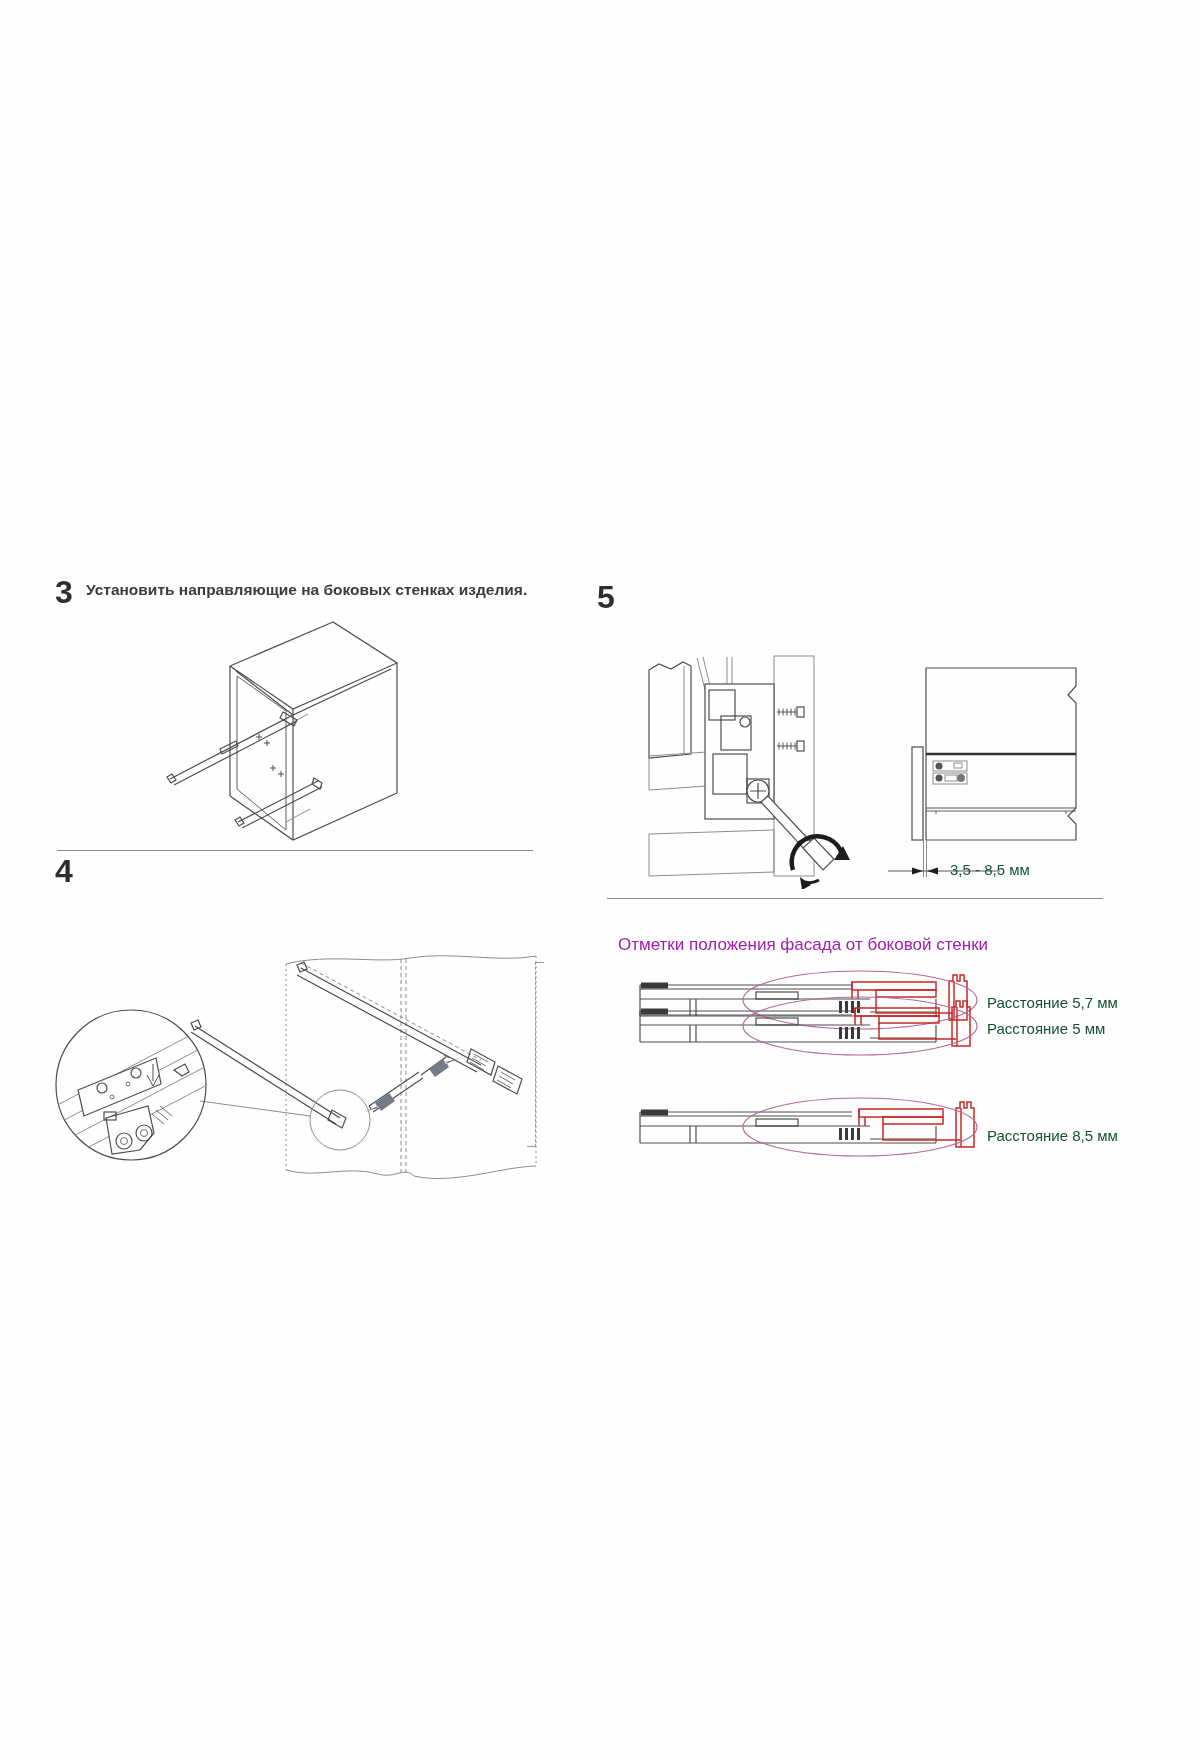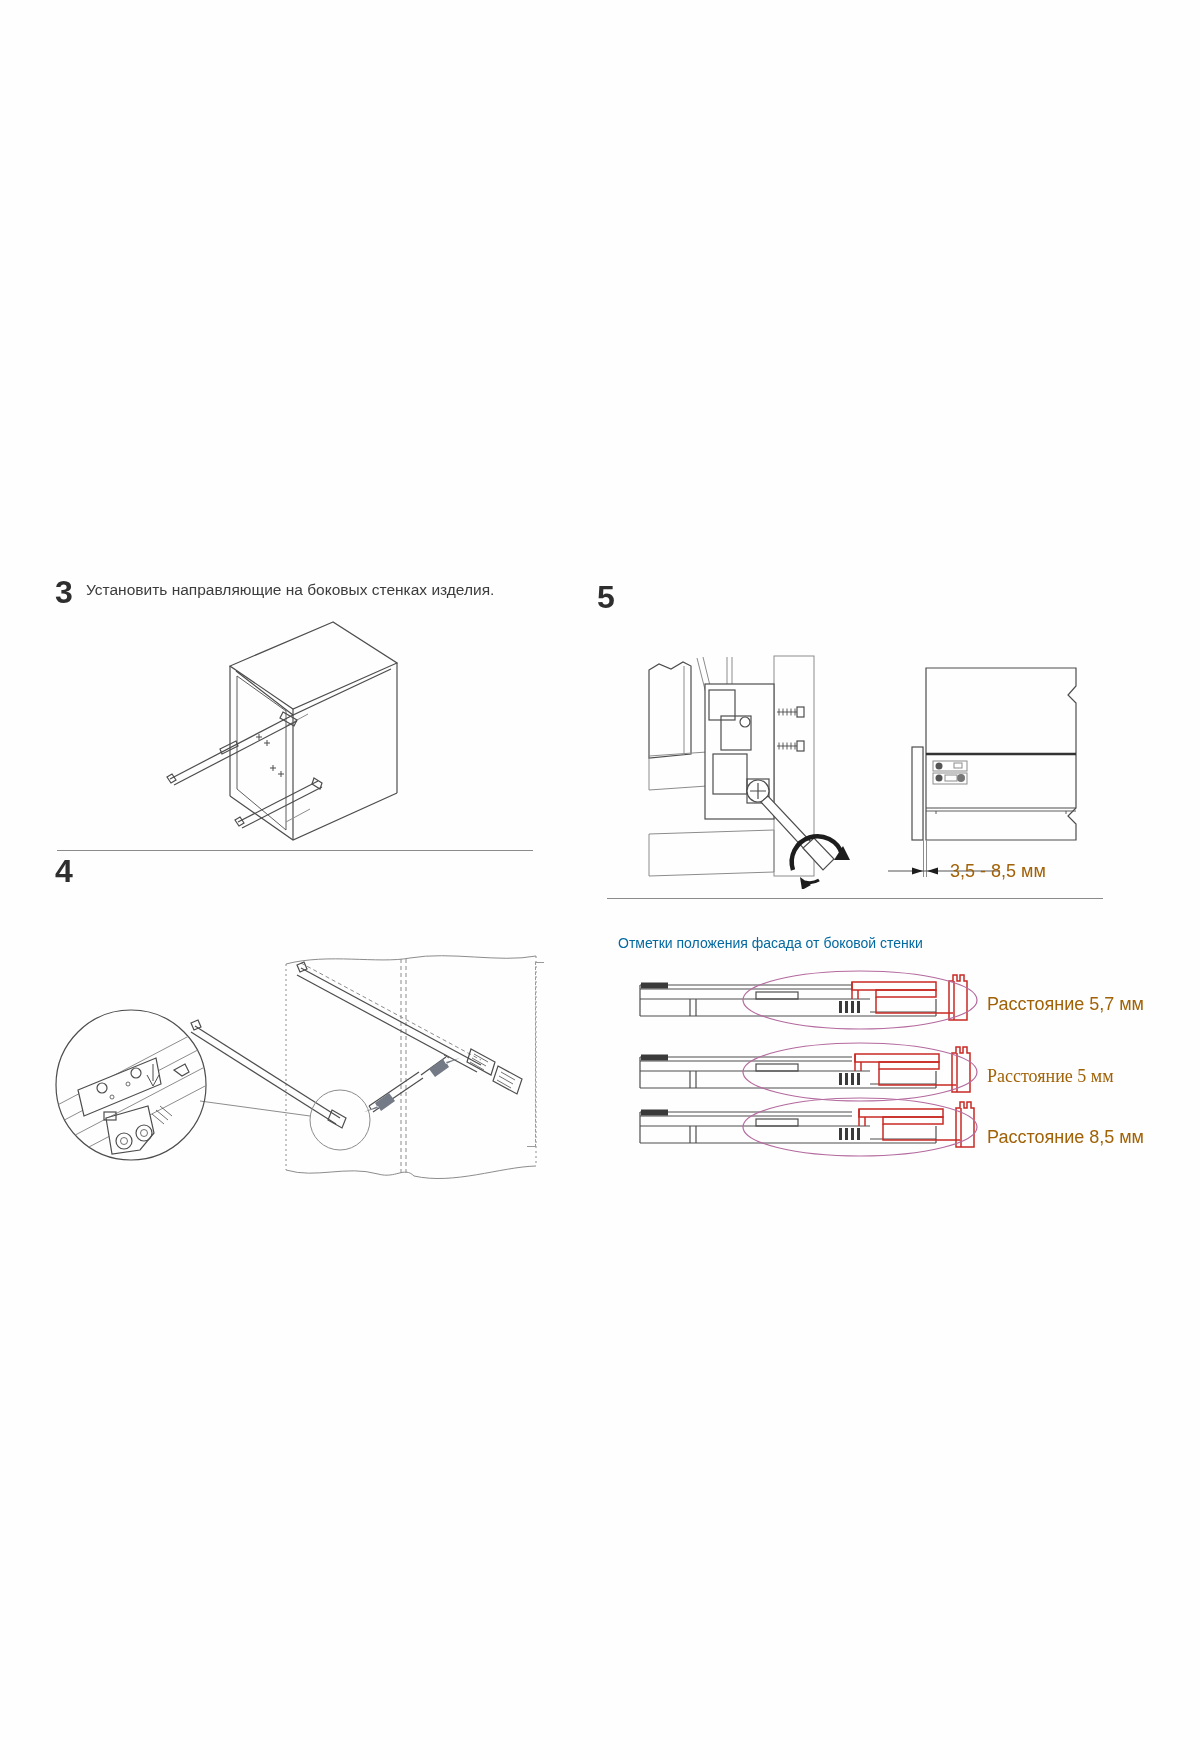--- a/index.html
+++ b/index.html
@@ -9,24 +9,24 @@
     font-family:"Liberation Sans", sans-serif;color:#3c3c3c;
   }
   .abs{position:absolute;}
   .step-number{
     font-size:32px;font-weight:bold;color:#2e2e2e;line-height:1;
   }
   .step-text{
     font-size:15.5px;line-height:19px;color:#3c3c3c;
     text-align:justify;
   }
-  .step-text.single{text-align:left;}
+  .step-text.single{text-align:left;font-weight:bold;}
   .separator{height:0;border-top:1.5px solid #8a8a8a;}
-  .section-heading{font-size:14px;color:#0369a1;white-space:nowrap;}
-  .dim-label,.row-label{font-size:18px;color:#a16207;white-space:nowrap;}
+  .section-heading{font-size:17px;color:#a21caf;white-space:nowrap;}
+  .dim-label,.row-label{font-size:15px;color:#14532d;white-space:nowrap;}
   .dashed-facade-line{width:0;border-left:1px dashed #9a9a9a;}
   .tick{background:#9a9a9a;height:1px;width:9px;}
   svg{display:block;}
   .ln{stroke:#4d4d4d;stroke-width:1.2;fill:none;}
   .lnl{stroke:#8c8c8c;stroke-width:1;fill:none;}
   .fill-dark{fill:#3a3a3a;stroke:none;}
   .red{stroke:#c92a24;stroke-width:1.5;fill:none;}
   .pink{stroke:#b46a9e;stroke-width:1.2;fill:none;}
   .white{fill:#fefefe;}
   .gray-arrow{fill:#747b86;stroke:none;}
@@ -252,21 +252,21 @@
         <line class="red" x1="318" y1="22" x2="318" y2="31"></line>
         <path class="red" d="M336,29 L336,45 L413,45"></path>
         <path class="red" d="M409,13 h4 v-6 h4 v6 h3 v-6 h4 v6 h3 v39 h-18 z"></path>
         <line class="red" x1="414" y1="13" x2="414" y2="52"></line>
       </g>
       <ellipse class="pink" cx="320" cy="32" rx="117" ry="29"></ellipse>
     </svg>
     <div class="abs row-label" style="left:447px;top:26px;">Расстояние 5,7 мм</div>
   </div>
 
-  <div class="abs" style="left:540px;top:1040px;width:620px;height:64px;font-family:Liberation Serif, serif;">
+  <div class="abs" style="left:540px;top:994px;width:620px;height:64px;">
     <svg class="abs" style="left:0;top:0;" width="470" height="64" viewBox="0 0 470 64">
       <g>
         <line class="ln" x1="100" y1="17" x2="312" y2="17"></line>
         <line class="ln" x1="100" y1="21" x2="312" y2="21"></line>
         <rect class="fill-dark" x="101" y="14.5" width="27" height="6"></rect>
         <line class="ln" x1="100" y1="17" x2="100" y2="48"></line>
         <line class="ln" x1="100" y1="31" x2="330" y2="31"></line>
         <rect class="ln" x="216" y="24" width="42" height="7"></rect>
         <line class="ln" x1="150" y1="31" x2="150" y2="48"></line>
         <line class="ln" x1="156" y1="31" x2="156" y2="48"></line>

